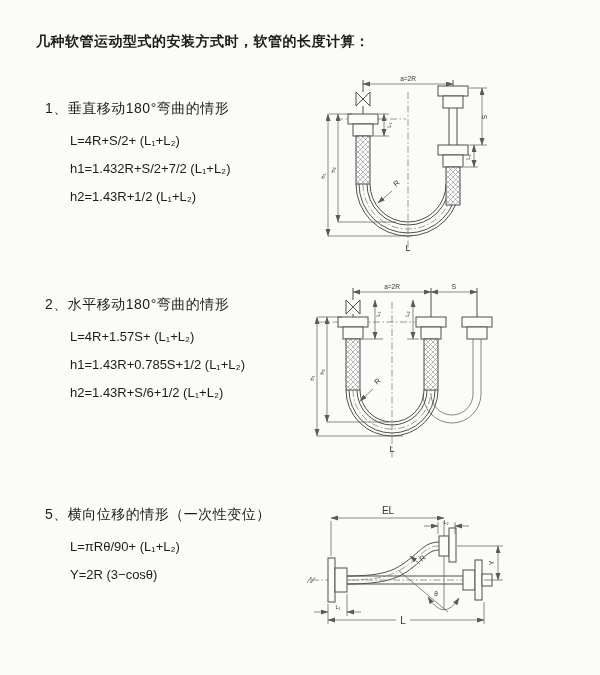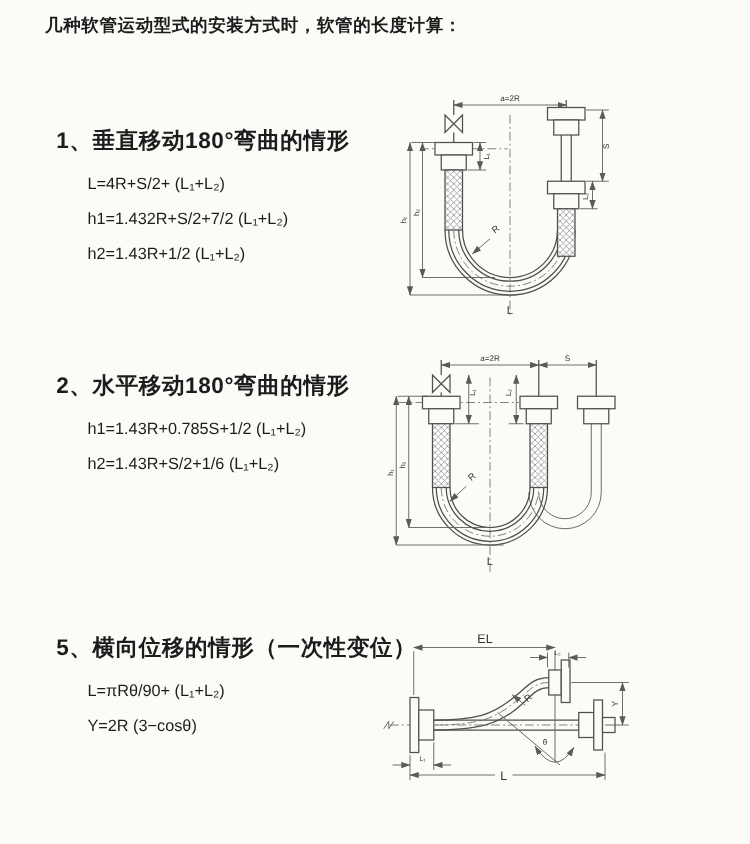--- a/index.html
+++ b/index.html
@@ -3,28 +3,28 @@
 <meta charset="utf-8">
 <style>
   html,body{margin:0;padding:0;}
   body{
     width:600px;height:675px;position:relative;
     background:#fbfbf8;overflow:hidden;
     font-family:"Liberation Sans", sans-serif;
     color:#1c1c1c;
   }
   .page-title{
-    position:absolute;left:36px;top:12px;
+    position:absolute;left:36px;top:33px;
     font-size:14px;font-weight:700;letter-spacing:.5px;
   }
   .section{position:absolute;left:45px;}
   .sec-1{top:100px;}
   .sec-2{top:296px;}
   .sec-3{top:506px;}
-  .sec-heading{font-size:18px;font-weight:700;letter-spacing:.5px;}
+  .sec-heading{font-size:14px;font-weight:400;letter-spacing:.5px;}
   .formulas{margin:9px 0 0 25px;}
   .formula{font-size:13px;line-height:28px;white-space:nowrap;}
   .diagram{position:absolute;}
   .d1{left:308px;top:72px;}
   .d2{left:303px;top:282px;}
   .d3{left:298px;top:500px;}
   svg{font-family:"Liberation Sans", sans-serif;}
   svg text{fill:#333;}
   .ln{stroke:#4f4f4f;stroke-width:1;fill:none;}
   .thin{stroke:#6a6a6a;stroke-width:.8;fill:none;}
@@ -58,22 +58,23 @@
   <div class="formulas">
     <div class="formula">L=4R+S/2+ (L₁+L₂)</div>
     <div class="formula">h1=1.432R+S/2+7/2 (L₁+L₂)</div>
     <div class="formula">h2=1.43R+1/2 (L₁+L₂)</div>
   </div>
 </div>
 
 <div class="section sec-2">
   <div class="sec-heading">2、水平移动180°弯曲的情形</div>
   <div class="formulas">
+    <div class="formula">L=4R+1.57S+ (L₁+L₂)</div>
     <div class="formula">h1=1.43R+0.785S+1/2 (L₁+L₂)</div>
-    <div class="formula">h2=1.43R+S/2+1/6 (L₁+L₂)</div>
+    <div class="formula">h2=1.43R+S/6+1/2 (L₁+L₂)</div>
   </div>
 </div>
 
 <div class="section sec-3">
   <div class="sec-heading">5、横向位移的情形（一次性变位）</div>
   <div class="formulas">
     <div class="formula">L=πRθ/90+ (L₁+L₂)</div>
     <div class="formula">Y=2R (3−cosθ)</div>
   </div>
 </div>

